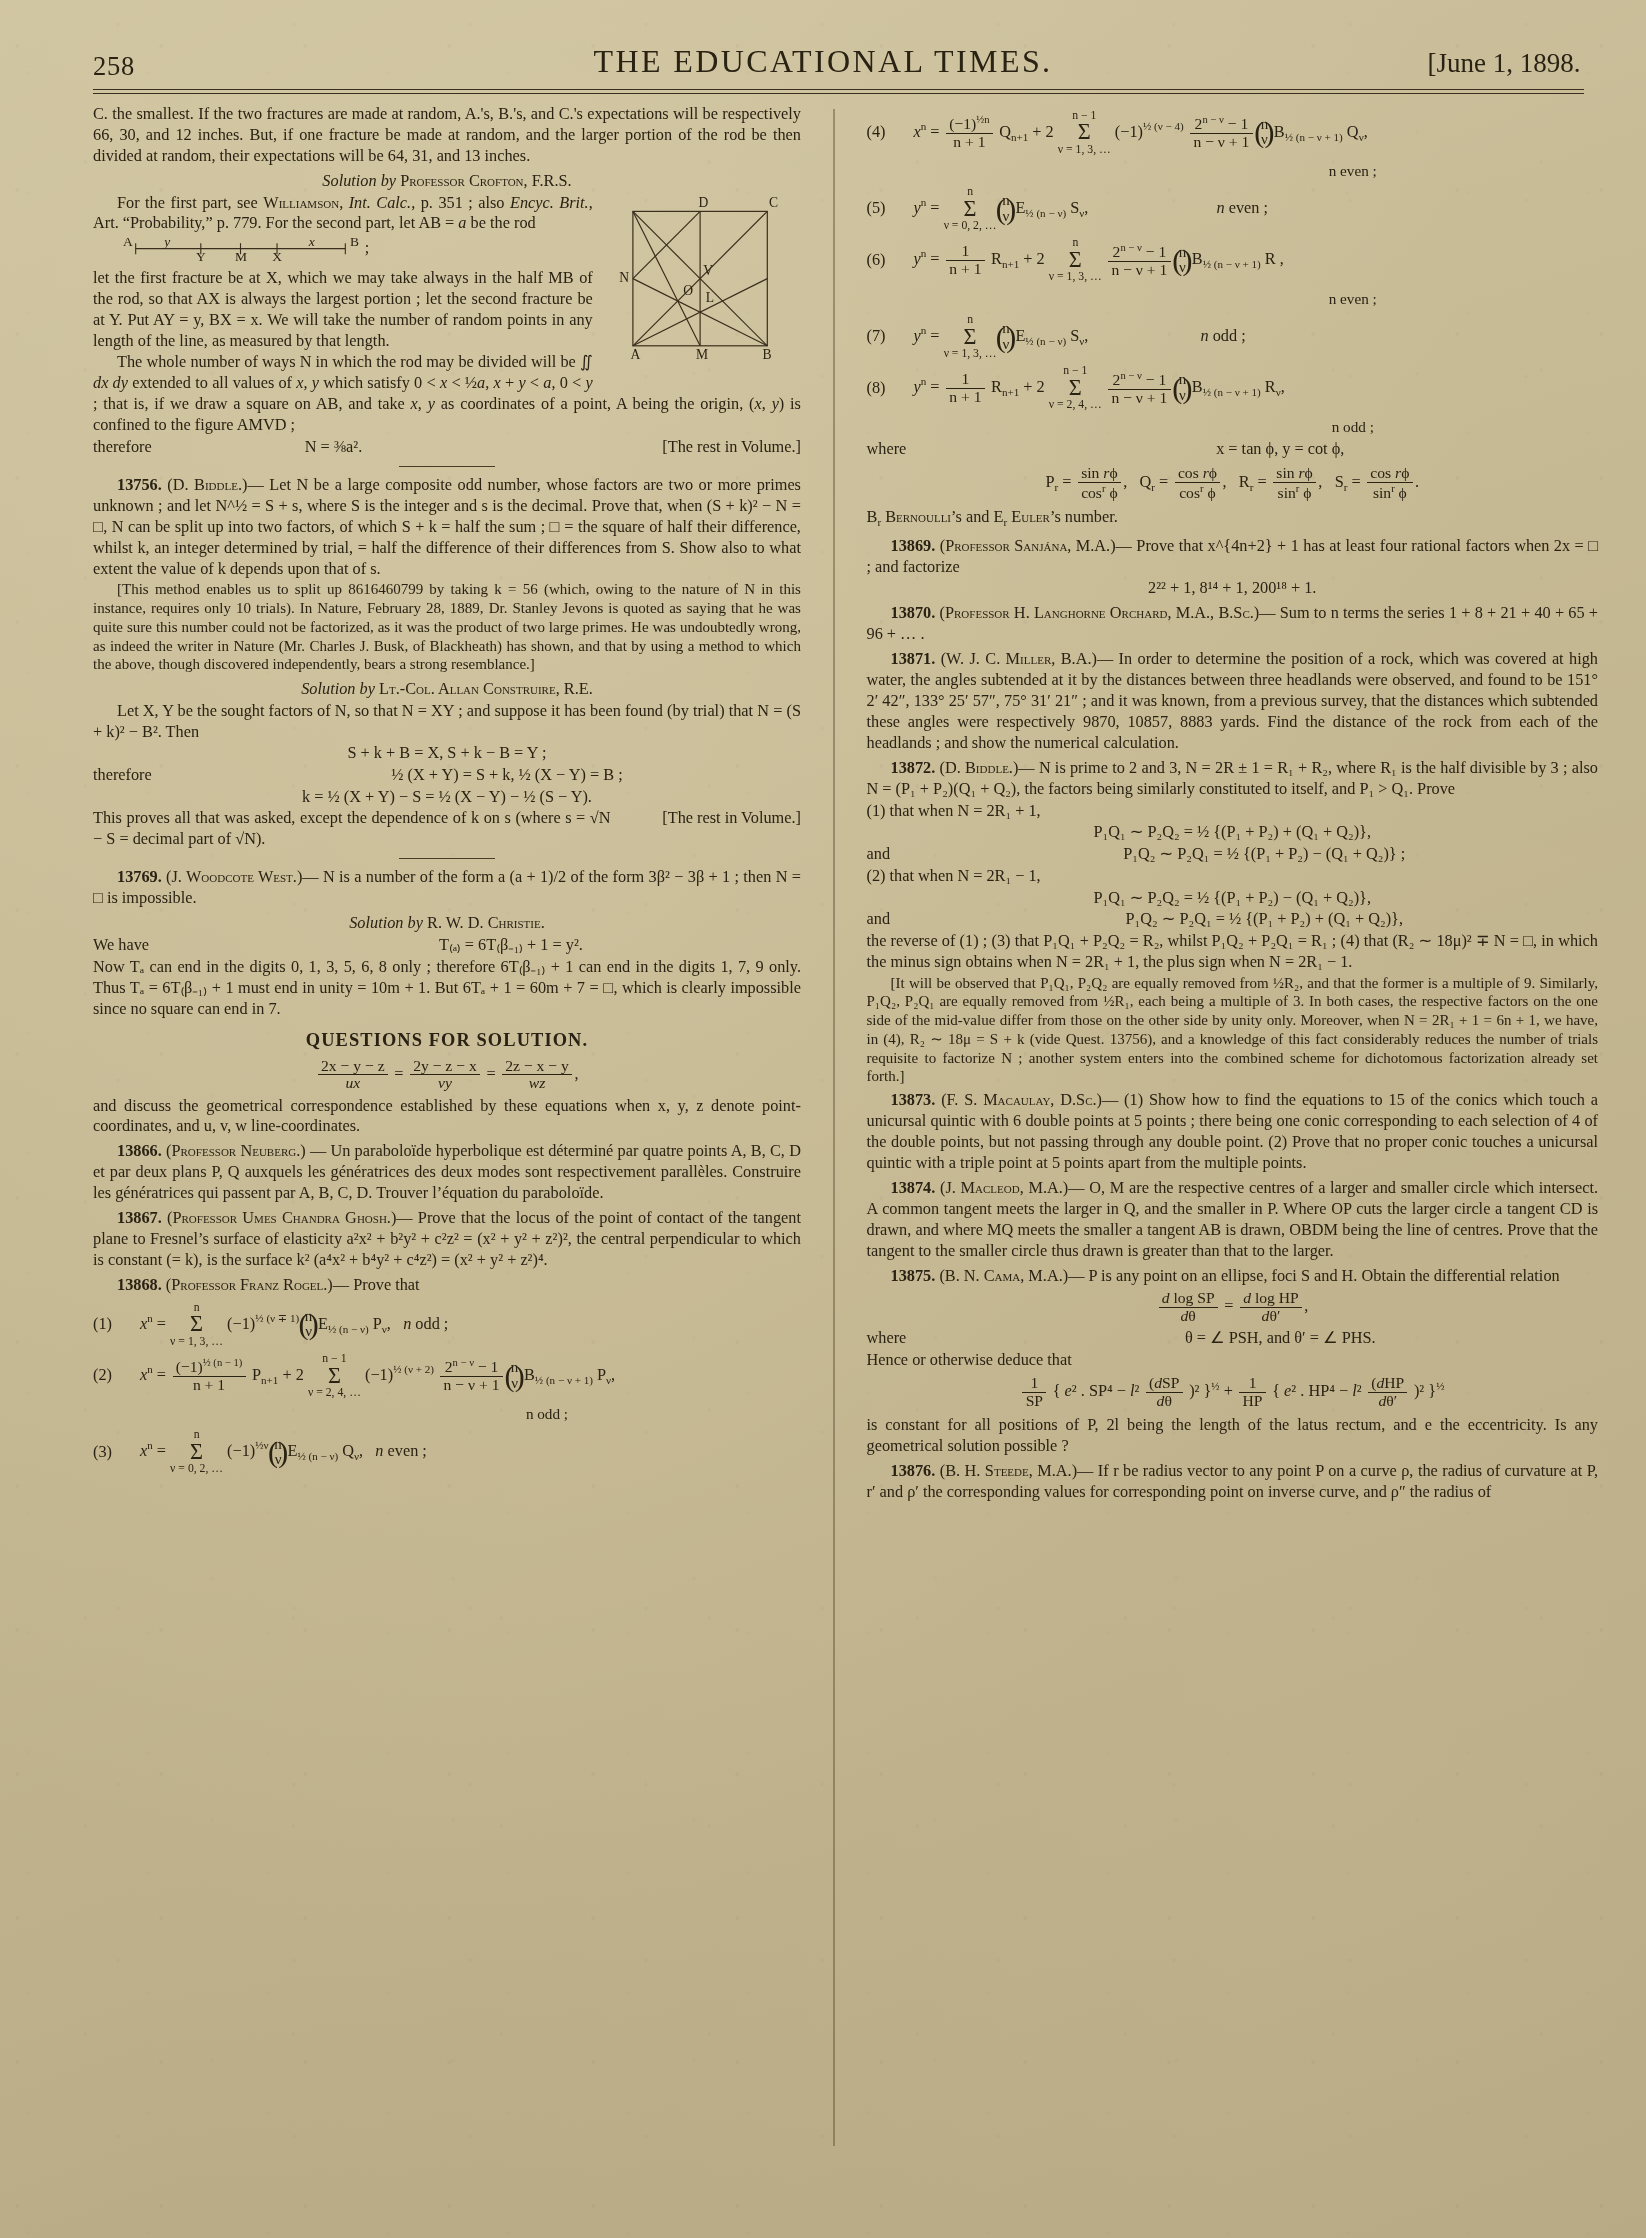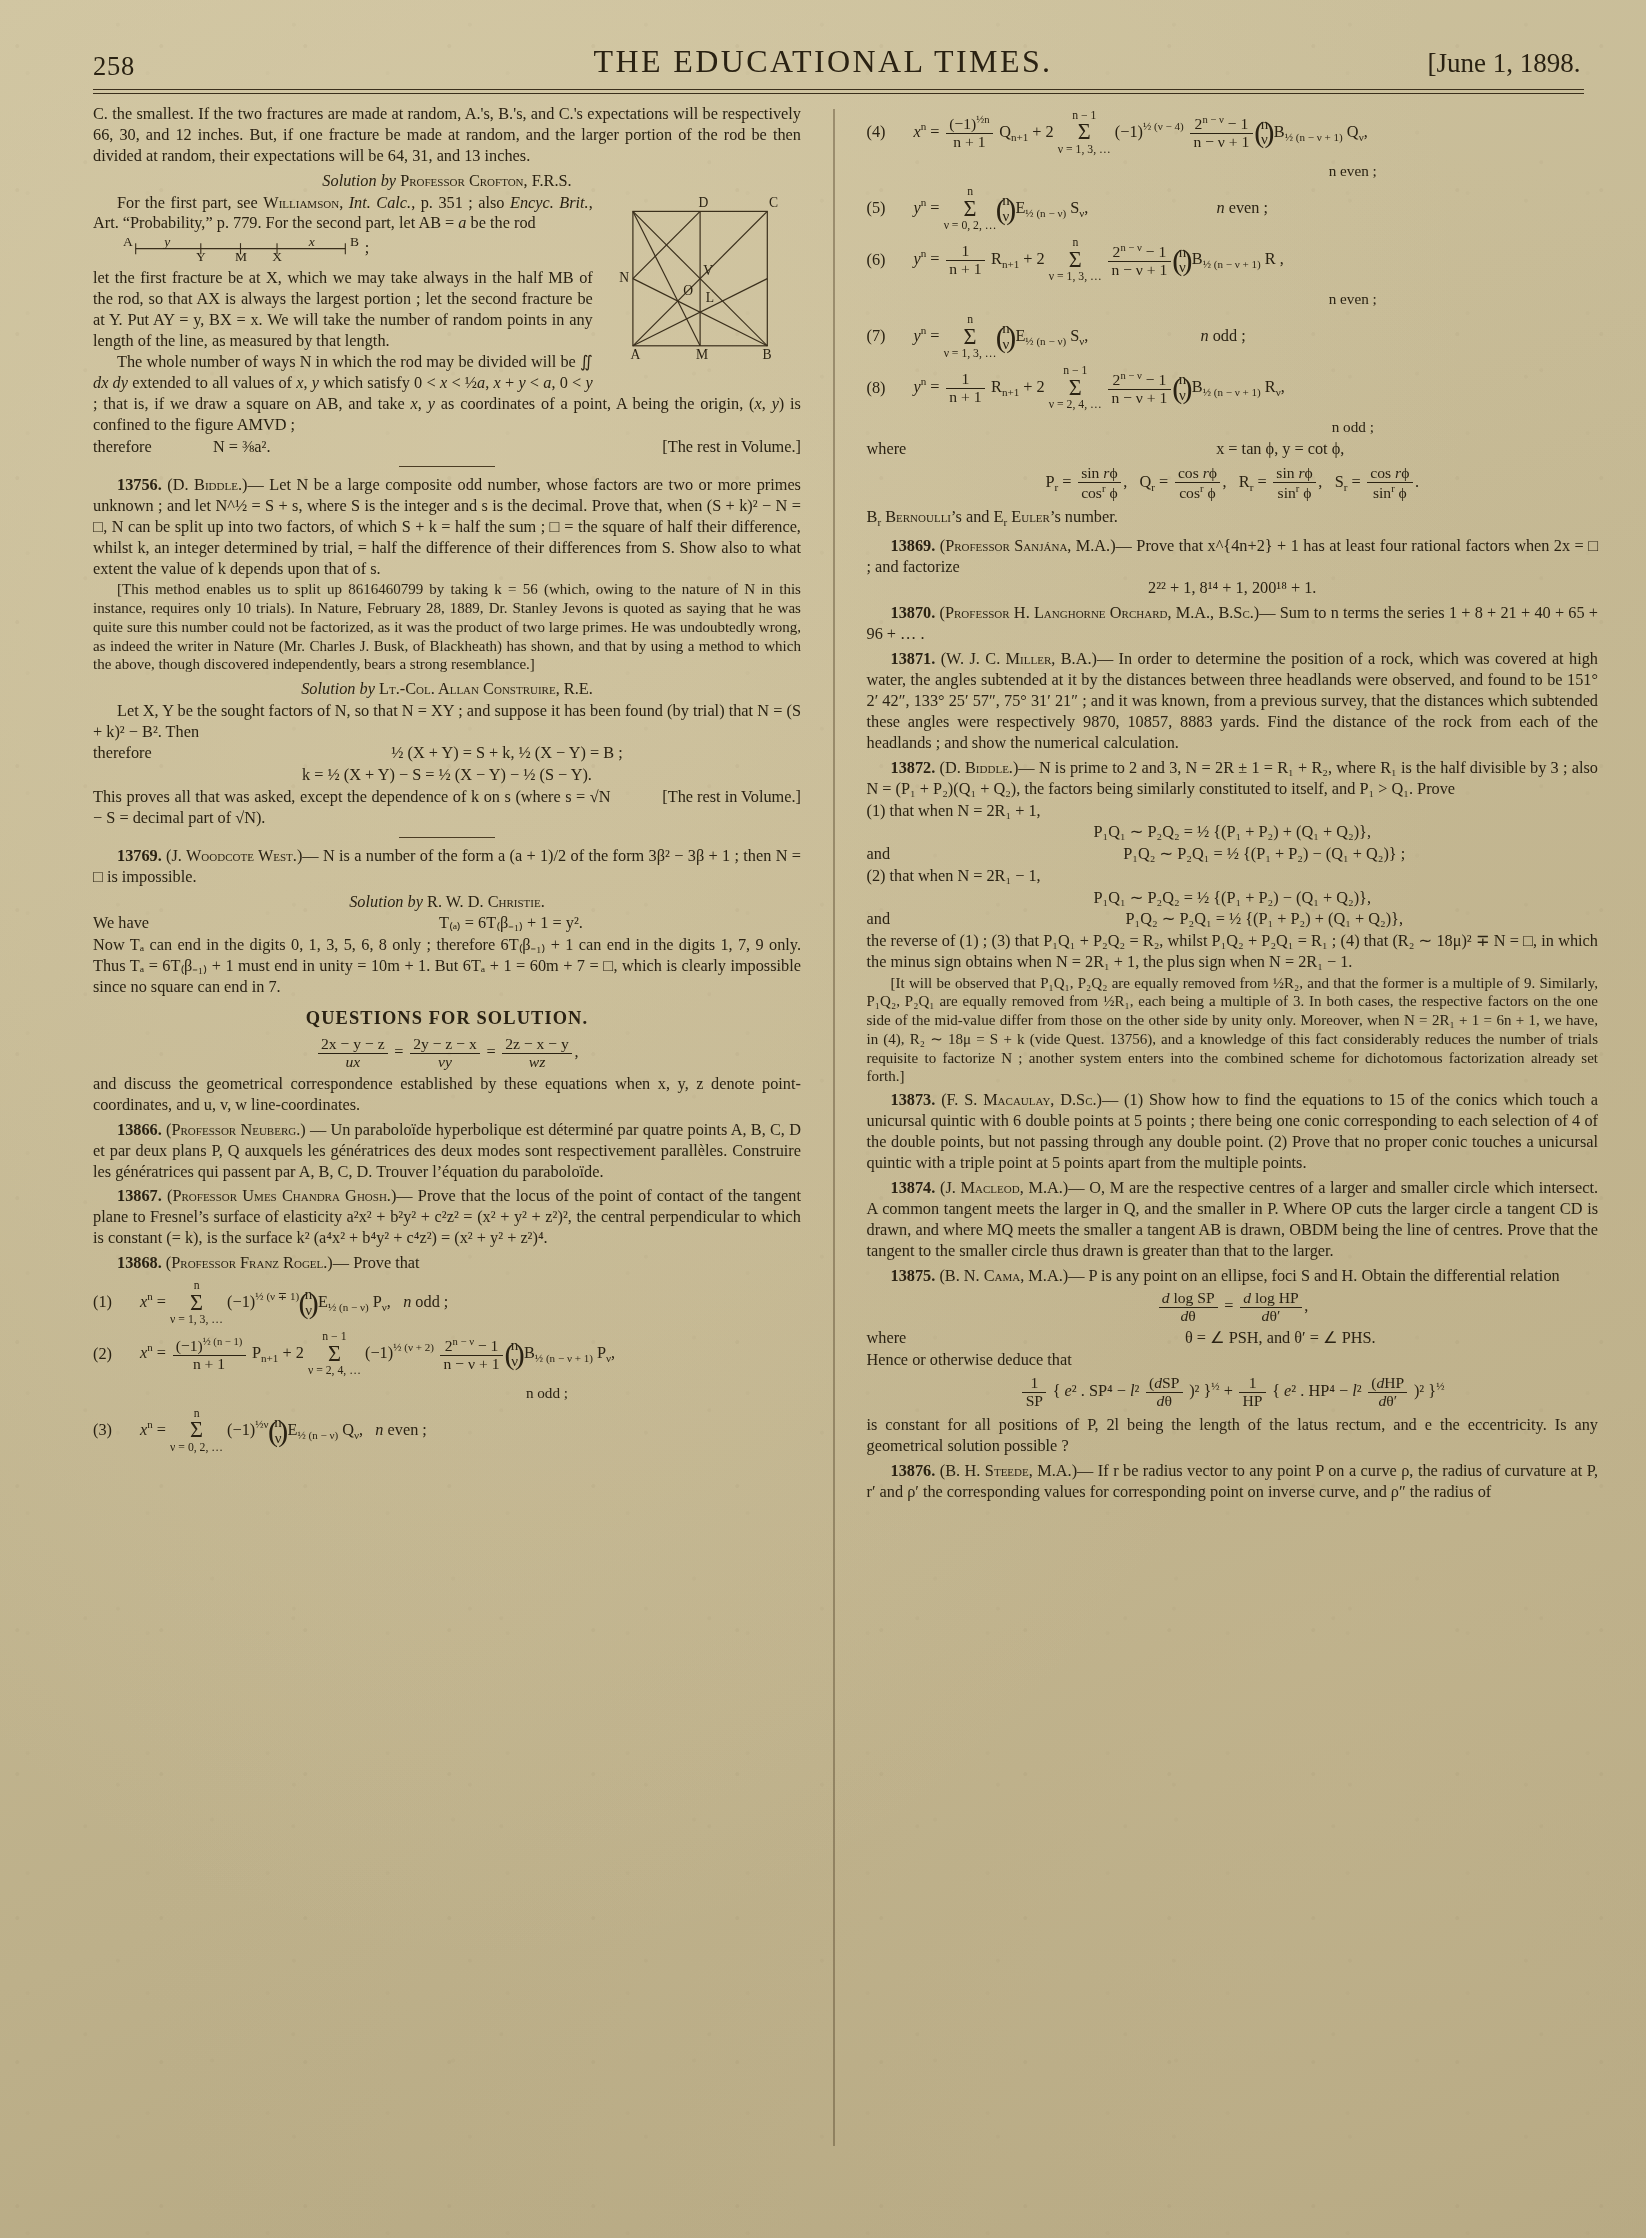--- a/index.html
+++ b/index.html
@@ -256,40 +256,41 @@
         ∬ <span class="it">dx dy</span> extended to all values of <span class="it">x</span>, <span class="it">y</span>
         which satisfy 0 &lt; <span class="it">x</span> &lt; ½<span class="it">a</span>,
         <span class="it">x</span> + <span class="it">y</span> &lt; <span class="it">a</span>,
         0 &lt; <span class="it">y</span> ; that is, if we draw a square on AB, and take
         <span class="it">x</span>, <span class="it">y</span> as coordinates of a point,
         A being the origin, (<span class="it">x</span>, <span class="it">y</span>) is confined to the figure AMVD ;
       </p>
 
       <p style="display:flex;align-items:baseline;">
         <span style="flex:0 0 120px;">therefore</span>
-        <span style="flex:0 0 241px;">N = ⅜a².</span>
+        <span style="flex:0 0 241px;text-align:center;">N = ⅜a².</span>
         <span style="flex:1 1 auto;text-align:right;">[The rest in Volume.]</span>
       </p>
 
       <hr class="hr-short">
 
       <p class="ind">
         <span class="qnum">13756.</span>
         <span class="sc">(D. Biddle.)—</span>
         <span>Let N be a large composite odd number, whose factors are two or more primes unknown ; and let N^½ = S + s, where S is the integer and s is the decimal. Prove that, when (S + k)² − N = □, N can be split up into two factors, of which S + k = half the sum ; □ = the square of half their difference, whilst k, an integer determined by trial, = half the difference of their differences from S. Show also to what extent the value of k depends upon that of s.</span>
       </p>
 
       <p class="bracketed ind">[This method enables us to split up 8616460799 by taking k = 56 (which, owing to the nature of N in this instance, requires only 10 trials). In Nature, February 28, 1889, Dr. Stanley Jevons is quoted as saying that he was quite sure this number could not be factorized, as it was the product of two large primes. He was undoubtedly wrong, as indeed the writer in Nature (Mr. Charles J. Busk, of Blackheath) has shown, and that by using a method to which the above, though discovered independently, bears a strong resemblance.]</p>
 
       <p class="ctr" style="margin-top:4.8px;">
         <span class="it">Solution by</span>
         <span class="sc">Lt.-Col. Allan Construire, R.E.</span>
       </p>
 
       <p class="ind">Let X, Y be the sought factors of N, so that N = XY ; and suppose it has been found (by trial) that N = (S + k)² − B². Then</p>
+      <p class="ctr">S + k + B = X,   S + k − B = Y ;</p>
       <p style="display:flex;align-items:baseline;">
         <span style="flex:0 0 120px;">therefore</span>
         <span style="flex:1 1 auto;text-align:center;">½ (X + Y) = S + k,  ½ (X − Y) = B ;</span>
       </p>
       <p class="ctr">k = ½ (X + Y) − S = ½ (X − Y) − ½ (S − Y).</p>
       <p style="display:flex;align-items:baseline;gap:6.4px;">
         <span style="flex:1 1 auto;">This proves all that was asked, except the dependence of k on s (where s = √N − S = decimal part of √N).</span>
         <span style="flex:0 0 184px;text-align:right;">[The rest in Volume.]</span>
       </p>
 

